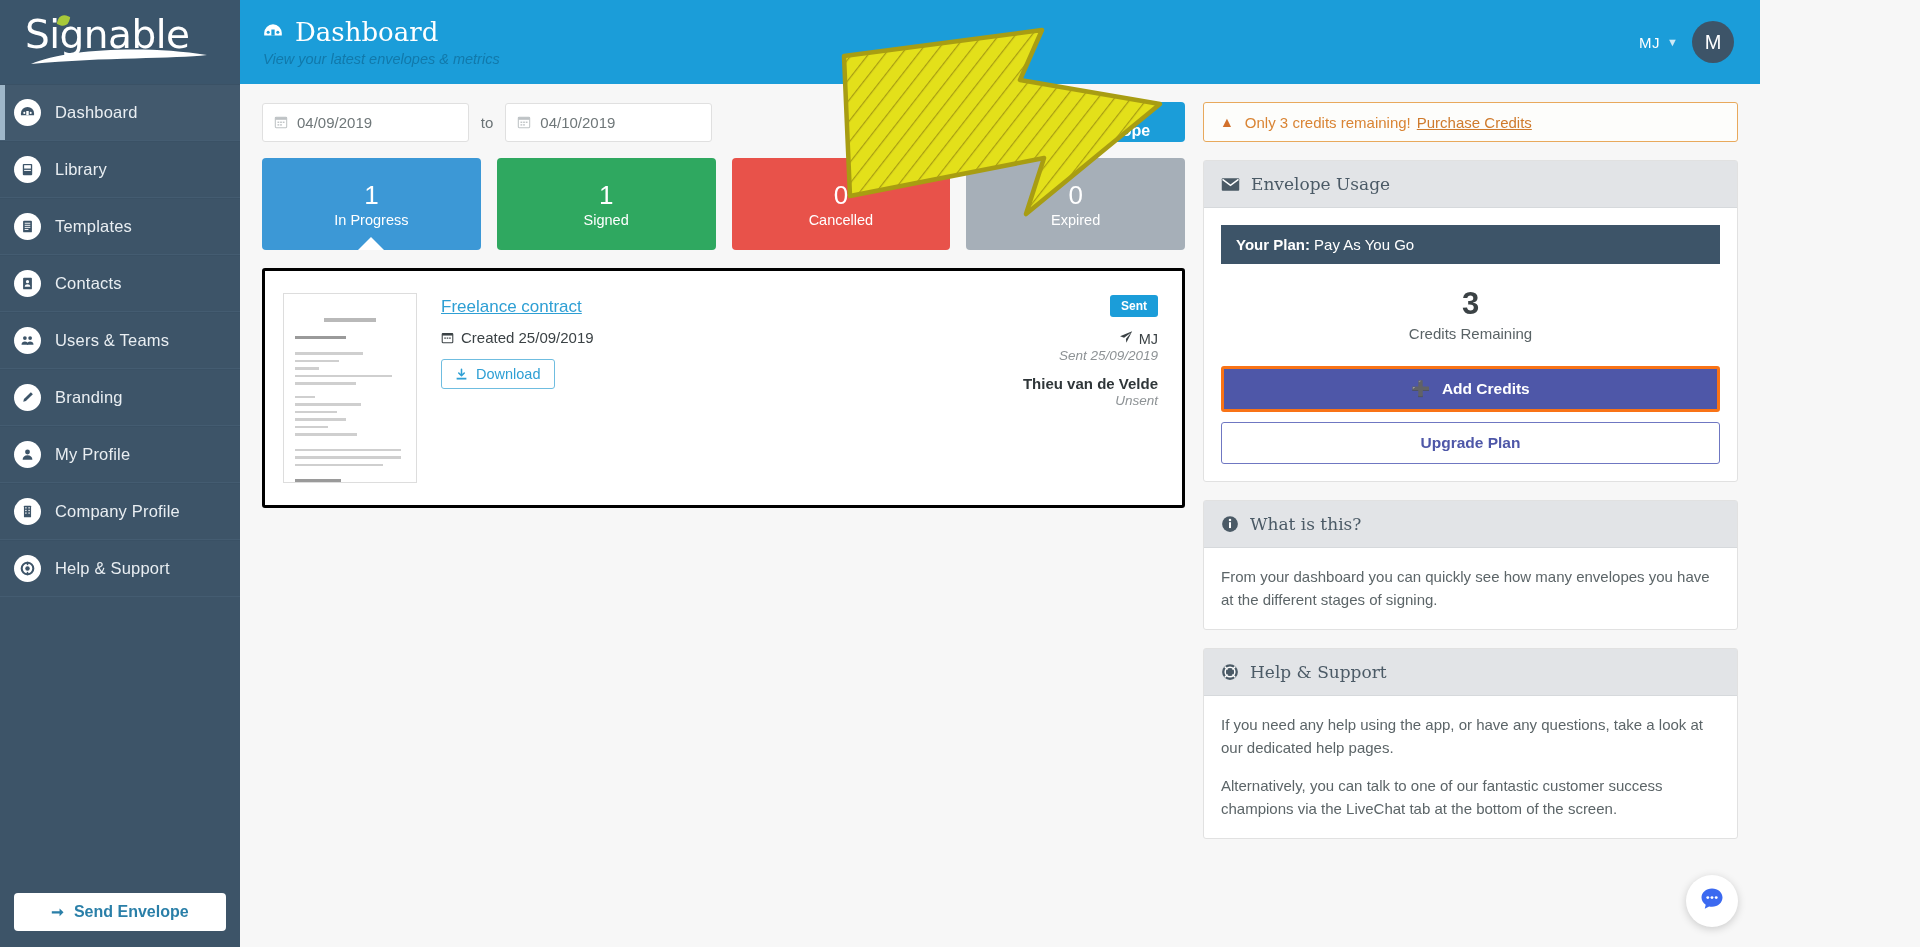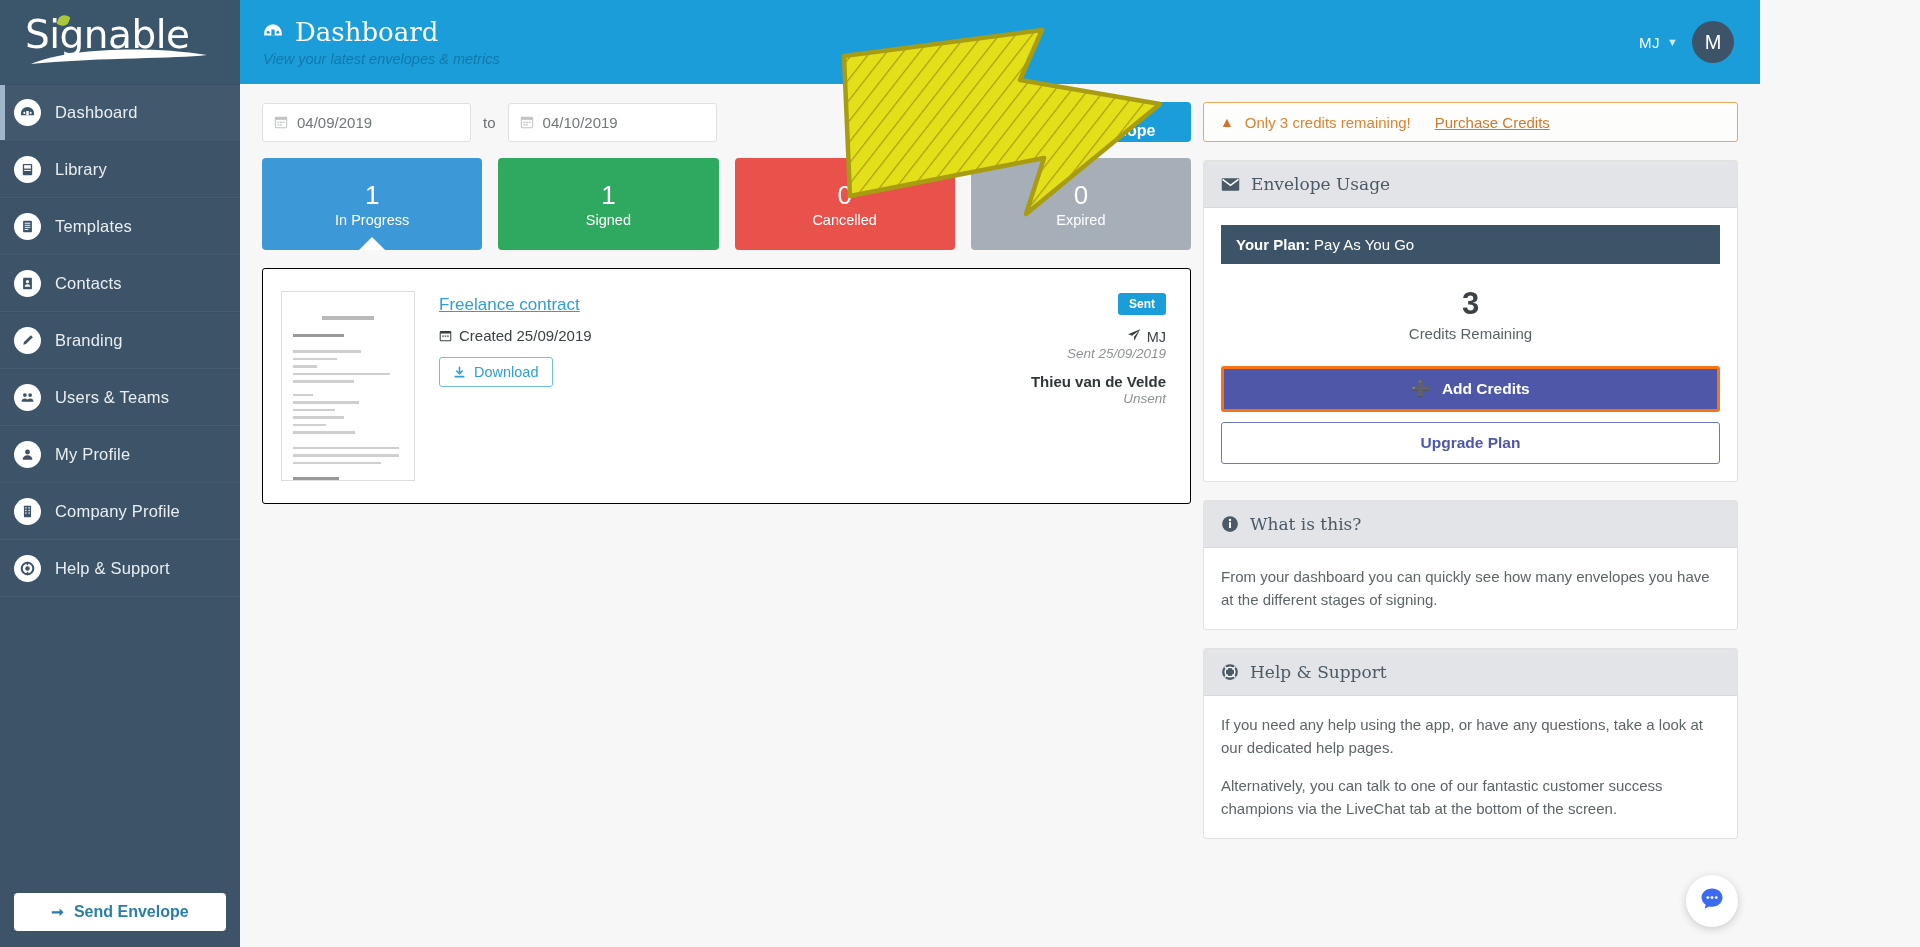--- a/index.html
+++ b/index.html
@@ -125,21 +125,21 @@
     color: #fff; font-size: 20px;
     display: flex; align-items: center; justify-content: center;
     font-family: "Liberation Sans", sans-serif;
   }
 
   
   .content {
     flex: 1 1 auto;
     display: flex;
     padding: 18px 22px 0 22px;
-    gap: 12px;
+    gap: 18px;
     min-height: 0;
   }
   .col-left { flex: 1 1 auto; min-width: 0; }
   .col-right { flex: 0 0 535px; width: 535px; }
 
   .toolbar-row { display: flex; align-items: center; height: 40px; margin-bottom: 16px; }
   .date-input {
     width: 225px; height: 39px;
     background: #fff;
     border: 1px solid #e0e0e0;
@@ -185,21 +185,21 @@
     content: ""; position: absolute; bottom: 0; left: 50%;
     transform: translateX(-50%);
     border-left: 13px solid transparent;
     border-right: 13px solid transparent;
     border-bottom: 13px solid #ffffff;
   }
 
   
   .env-panel {
     background: #fff;
-    border: 1px solid #000000;
+    border: 3px solid #000000;
     border-radius: 3px;
   }
   .env-row {
     display: flex;
     padding: 22px 24px 22px 18px;
   }
   .thumb {
     width: 134px; height: 190px;
     background: #fff;
     border: 1px solid #dddddd;
@@ -406,36 +406,36 @@
               <circle cx="8" cy="6" r="1.7" fill="#fff"></circle>
               <path d="M5 11.4c0-1.7 1.4-2.6 3-2.6s3 .9 3 2.6z" fill="#fff"></path>
             </svg>
         </span>
         <span class="nav-label">Contacts</span>
       </div>
 
       <div class="nav-item">
         <span class="nav-ico">
           <svg width="15" height="15" viewBox="0 0 16 16">
-              <path d="M11.6 2.3l2.1 2.1-7.4 7.4-2.8.7.7-2.8z" fill="#3d5468"></path>
-            </svg>
-        </span>
-        <span class="nav-label">Branding</span>
-      </div>
-
-      <div class="nav-item">
-        <span class="nav-ico">
-          <svg width="15" height="15" viewBox="0 0 16 16">
               <circle cx="5.2" cy="5.4" r="2" fill="#3d5468"></circle>
               <circle cx="10.8" cy="5.4" r="2" fill="#3d5468"></circle>
               <path d="M1.6 12.4c0-2.2 1.6-3.4 3.6-3.4s3.6 1.2 3.6 3.4z" fill="#3d5468"></path>
               <path d="M7.4 12.4c0-2.2 1.5-3.4 3.4-3.4s3.6 1.2 3.6 3.4z" fill="#3d5468"></path>
             </svg>
         </span>
         <span class="nav-label">Users &amp; Teams</span>
+      </div>
+
+      <div class="nav-item">
+        <span class="nav-ico">
+          <svg width="15" height="15" viewBox="0 0 16 16">
+              <path d="M11.6 2.3l2.1 2.1-7.4 7.4-2.8.7.7-2.8z" fill="#3d5468"></path>
+            </svg>
+        </span>
+        <span class="nav-label">Branding</span>
       </div>
 
       <div class="nav-item">
         <span class="nav-ico">
           <svg width="15" height="15" viewBox="0 0 16 16">
               <circle cx="8" cy="5.3" r="2.6" fill="#3d5468"></circle>
               <path d="M2.8 13.6c0-3 2.3-4.8 5.2-4.8s5.2 1.8 5.2 4.8z" fill="#3d5468"></path>
             </svg>
         </span>
         <span class="nav-label">My Profile</span>
@@ -631,21 +631,21 @@
 
           </div>
         </div>
       </div>
 
       <div class="col-right">
 
         <div class="alert-credits">
           <span class="w-ico">▲</span>
           <span>Only 3 credits remaining!</span>
-          <a style="margin-left:24px">Purchase Credits</a>
+          <a style="margin-left:6px">Purchase Credits</a>
         </div>
 
         <div class="panel">
           <div class="panel-head">
             <span class="p-ico">
               <svg width="19" height="19" viewBox="0 0 20 16">
                   <rect x="0.8" y="1.5" width="18.4" height="13" rx="1" fill="#4b5a66"></rect>
                   <path d="M1.6 2.6l8.4 6.2 8.4-6.2" stroke="#ffffff" stroke-width="1.6" fill="none"></path>
                 </svg>
             </span>

